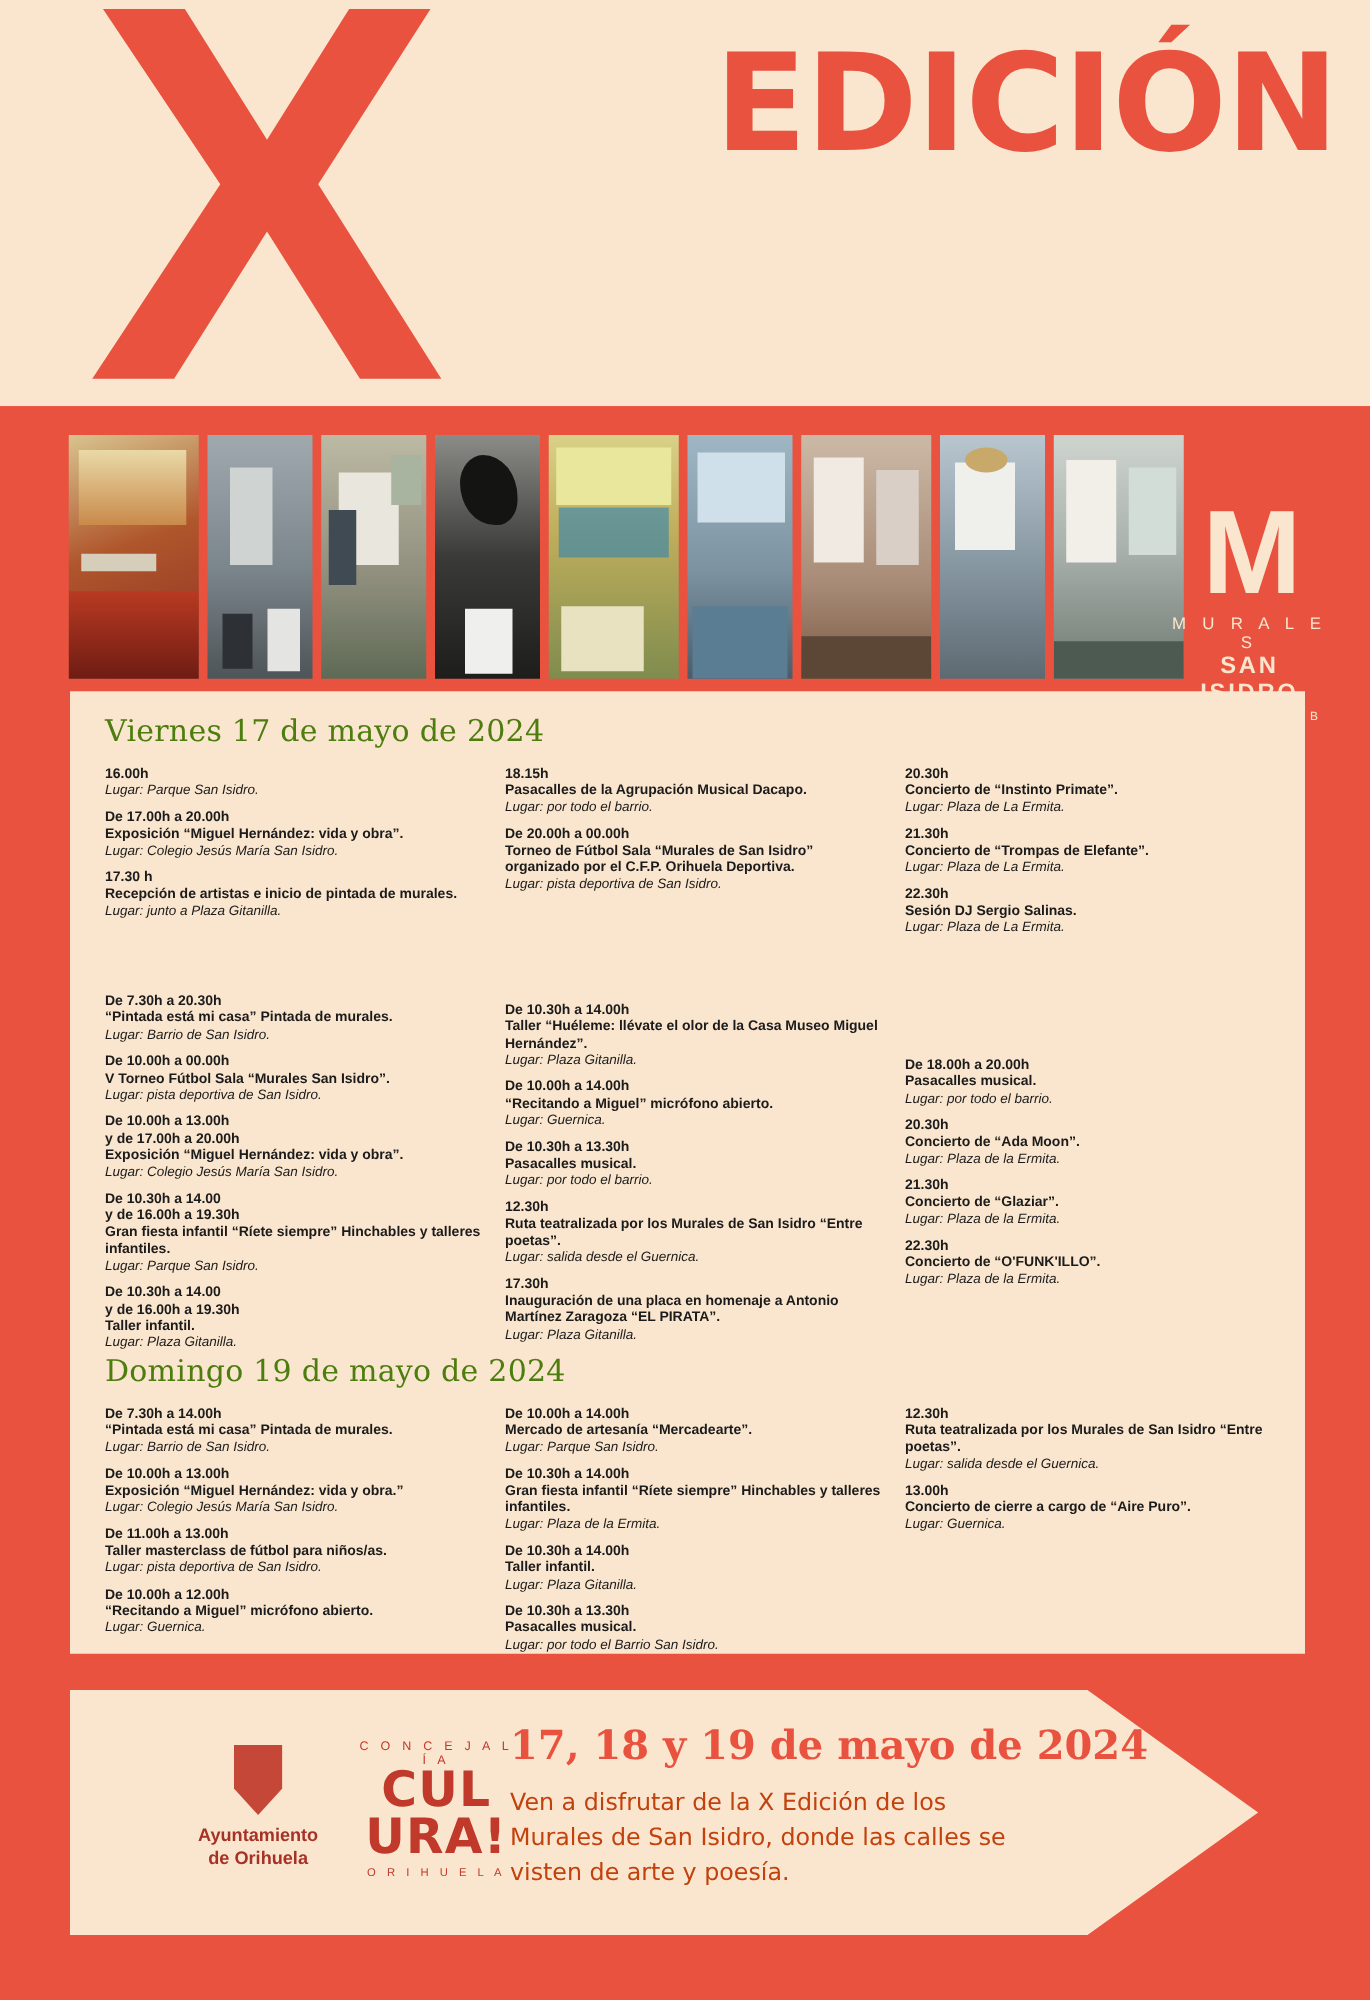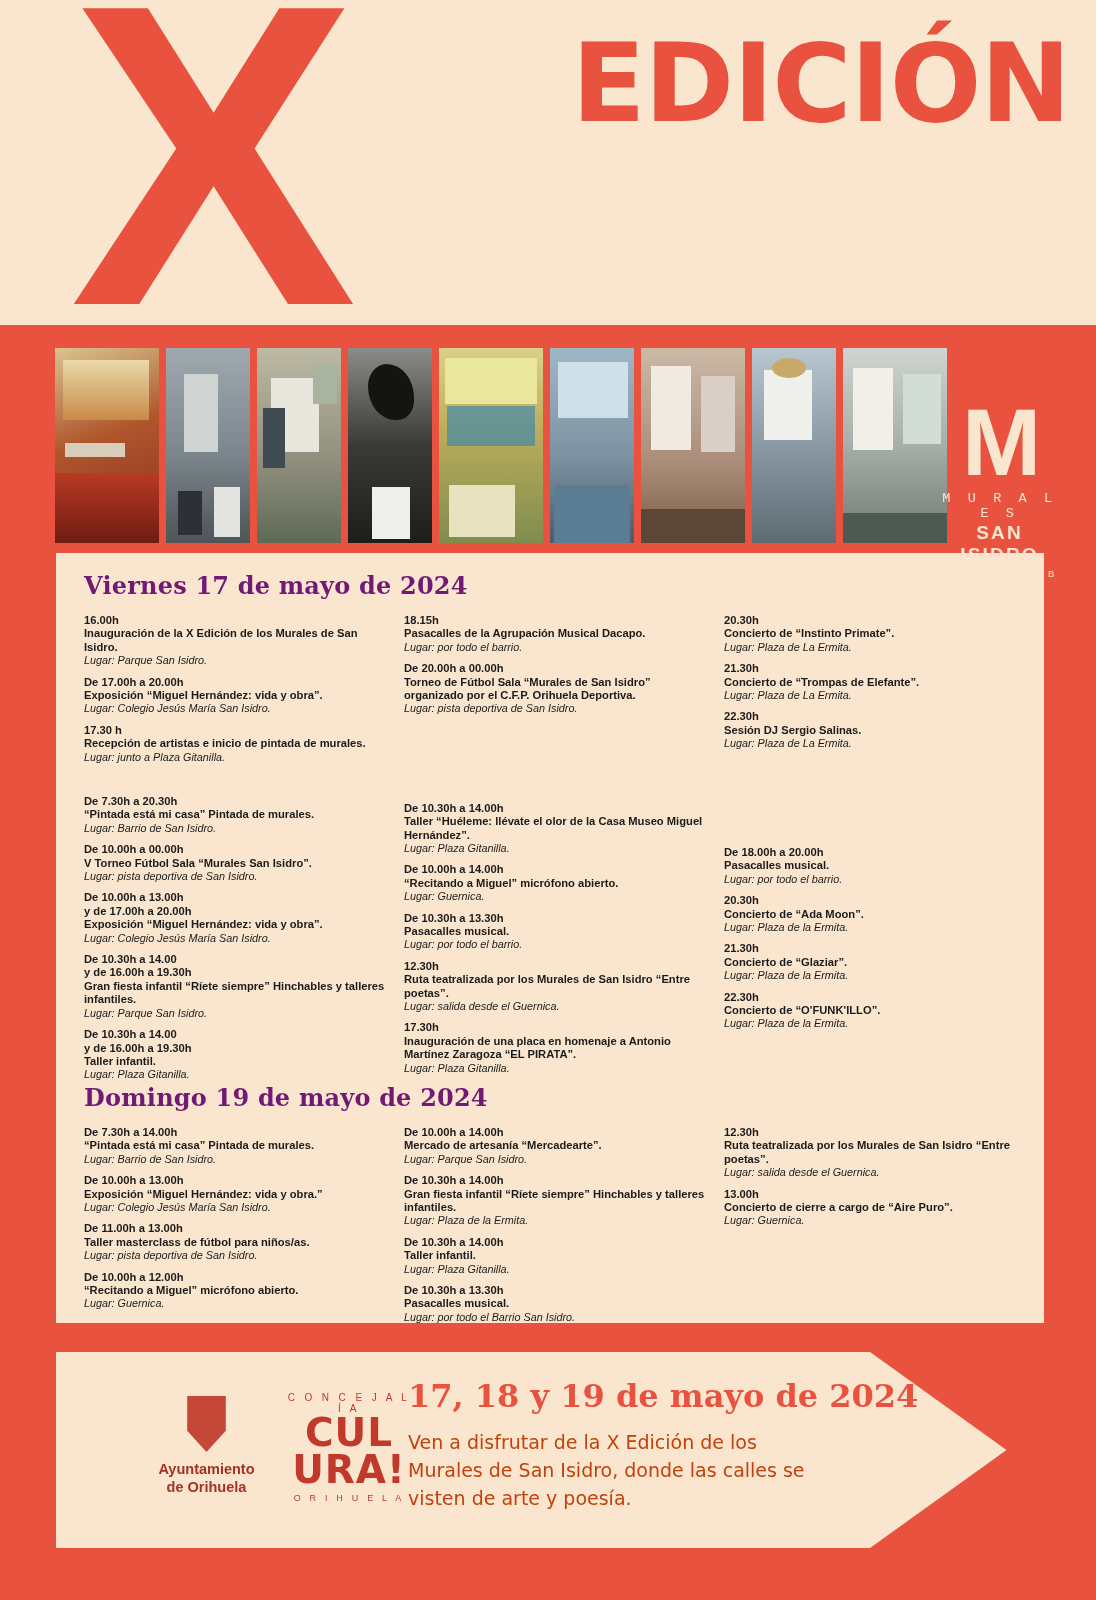--- a/index.html
+++ b/index.html
@@ -52,33 +52,33 @@
   .ph .g1,.ph .g2,.ph .g3 { position:absolute; }
 
   .logo-m {
     position:absolute; right:34px; top:398px;
     width:125px; text-align:center; color:#FAE6CE;
   }
   .logo-m .mchar {
     font-size:95px; font-weight:bold; line-height:88px;
     font-family:"Liberation Sans", sans-serif; letter-spacing:-4px;
   }
-  .logo-m .l1 { font-size:13.5px; letter-spacing:4.6px; margin-top:5px;font-family:Liberation Mono, monospace; }
+  .logo-m .l1 { font-size:13.5px; letter-spacing:4.6px; margin-top:5px; }
   .logo-m .l2 { font-size:19px; font-weight:bold; letter-spacing:2.2px; margin-top:1px; }
   .logo-m .l3 { font-size:9.5px; letter-spacing:2.8px; margin-top:2px; }
 
   
   .panel {
     position:absolute; left:56px; top:553px;
     width:988px; height:770px;
     background:#FAE6CE;
   }
   .day-title {
-    color:#701a75;
-    font-size:24px; font-weight:bold;
+    color:#4d7c0f;
+    font-size:24px; font-weight:normal;
     font-family:"DejaVu Serif", serif;
     letter-spacing:0.2px;
   }
   .cols { display:flex; gap:14px; }
   .col { width:306px; }
   .ev { margin-bottom:8px; }
   .ev .t { font-size:11.2px; font-weight:bold; color:#1b1b1b; line-height:13.4px; }
   .ev .d { font-size:11.2px; font-weight:bold; color:#1b1b1b; line-height:13.4px; }
   .ev .l { font-size:10.8px; font-style:italic; color:#1b1b1b; line-height:13.4px; }
 
@@ -190,21 +190,20 @@
 </div>
 
 <div class="panel">
 
   <div class="sec" style="top:18px;">
     <div class="day-title">Viernes 17 de mayo de 2024</div>
     <div class="cols" style="margin-top:14px;">
       <div class="col">
         <div class="ev">
           <div class="t">16.00h</div>
-          <div class="d">Inauguración de la X Edición de los Murales de San Isidro.</div>
           <div class="l">Lugar: Parque San Isidro.</div>
         </div>
         <div class="ev">
           <div class="t">De 17.00h a 20.00h</div>
           <div class="d">Exposición “Miguel Hernández: vida y obra”.</div>
           <div class="l">Lugar: Colegio Jesús María San Isidro.</div>
         </div>
         <div class="ev">
           <div class="t">17.30 h</div>
           <div class="d">Recepción de artistas e inicio de pintada de murales.</div>

